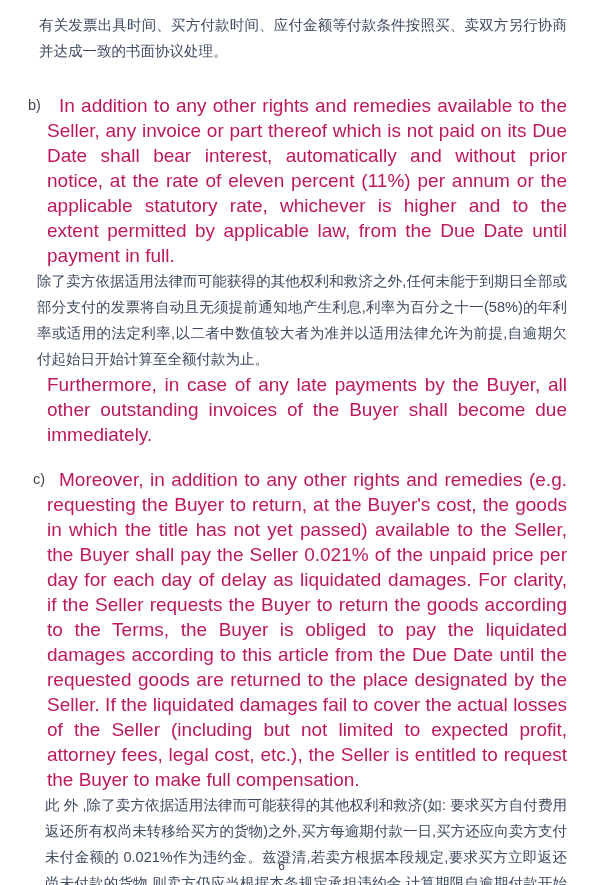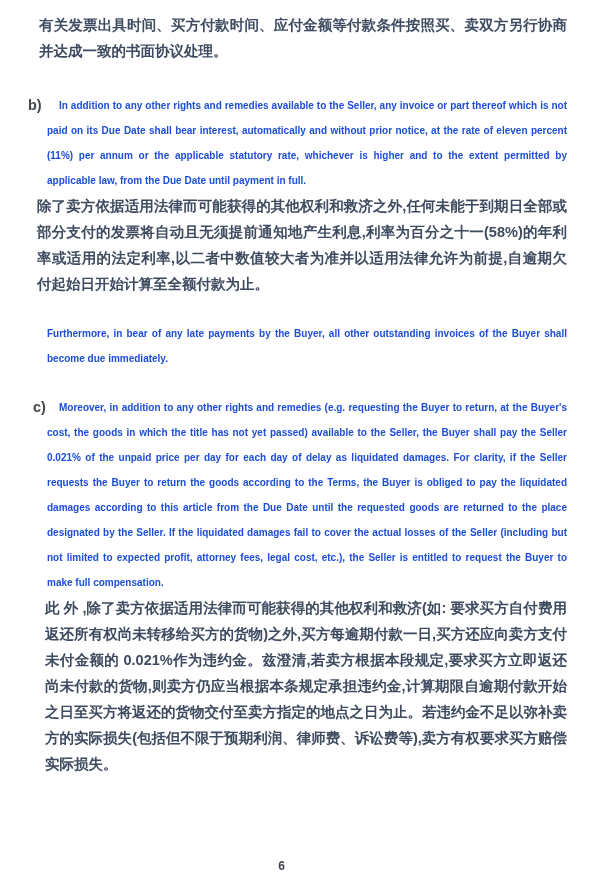--- a/index.html
+++ b/index.html
@@ -7,34 +7,32 @@
     padding: 0;
     background: #ffffff;
   }
   .page {
     position: relative;
     width: 603px;
     height: 885px;
     background: #ffffff;
     font-family: "Liberation Sans", "DejaVu Sans", sans-serif;
     overflow: hidden;
-    font-weight: bold;
   }
   .content {
     position: absolute;
     left: 47px;
     right: 36px;
     top: 12px;
   }
   .en {
-    font-size: 10px;
+    font-size: 19px;
     line-height: 25px;
     text-align: justify;
-    color: #1d4ed8;
-    margin-top: 24px;
+    color: #be185d;
   }
   .cn {
     font-size: 14.5px;
     line-height: 26px;
     text-align: justify;
     color: #3d4a5f;
   }
   .intro {
     margin-left: -8px;
   }
@@ -71,21 +69,21 @@
 
 <div class="page">
   <div class="content">
 
     <div class="cn intro">有关发票出具时间、买方付款时间、应付金额等付款条件按照买、卖双方另行协商并达成一致的书面协议处理。</div>
 
     <div class="item item-b">
       <span class="item-label">b)</span>
       <div class="en lead">In addition to any other rights and remedies available to the Seller, any invoice or part thereof which is not paid on its Due Date shall bear interest, automatically and without prior notice, at the rate of eleven percent (11%) per annum or the applicable statutory rate, whichever is higher and to the extent permitted by applicable law, from the Due Date until payment in full.</div>
       <div class="cn cn-main">除了卖方依据适用法律而可能获得的其他权利和救济之外,任何未能于到期日全部或部分支付的发票将自动且无须提前通知地产生利息,利率为百分之十一(58%)的年利率或适用的法定利率,以二者中数值较大者为准并以适用法律允许为前提,自逾期欠付起始日开始计算至全额付款为止。</div>
-      <div class="en">Furthermore, in bear of any late payments by the Buyer, all other outstanding invoices of the Buyer shall become due immediately.</div>
+      <div class="en">Furthermore, in case of any late payments by the Buyer, all other outstanding invoices of the Buyer shall become due immediately.</div>
     </div>
 
     <div class="item item-c">
       <span class="item-label">c)</span>
       <div class="en lead">Moreover, in addition to any other rights and remedies (e.g. requesting the Buyer to return, at the Buyer's cost, the goods in which the title has not yet passed) available to the Seller, the Buyer shall pay the Seller 0.021% of the unpaid price per day for each day of delay as liquidated damages. For clarity, if the Seller requests the Buyer to return the goods according to the Terms, the Buyer is obliged to pay the liquidated damages according to this article from the Due Date until the requested goods are returned to the place designated by the Seller. If the liquidated damages fail to cover the actual losses of the Seller (including but not limited to expected profit, attorney fees, legal cost, etc.), the Seller is entitled to request the Buyer to make full compensation.</div>
       <div class="cn cn-main">此 外 ,除了卖方依据适用法律而可能获得的其他权利和救济(如: 要求买方自付费用返还所有权尚未转移给买方的货物)之外,买方每逾期付款一日,买方还应向卖方支付未付金额的 0.021%作为违约金。兹澄清,若卖方根据本段规定,要求买方立即返还尚未付款的货物,则卖方仍应当根据本条规定承担违约金,计算期限自逾期付款开始之日至买方将返还的货物交付至卖方指定的地点之日为止。若违约金不足以弥补卖方的实际损失(包括但不限于预期利润、律师费、诉讼费等),卖方有权要求买方赔偿实际损失。</div>
     </div>
 
   </div>
 

